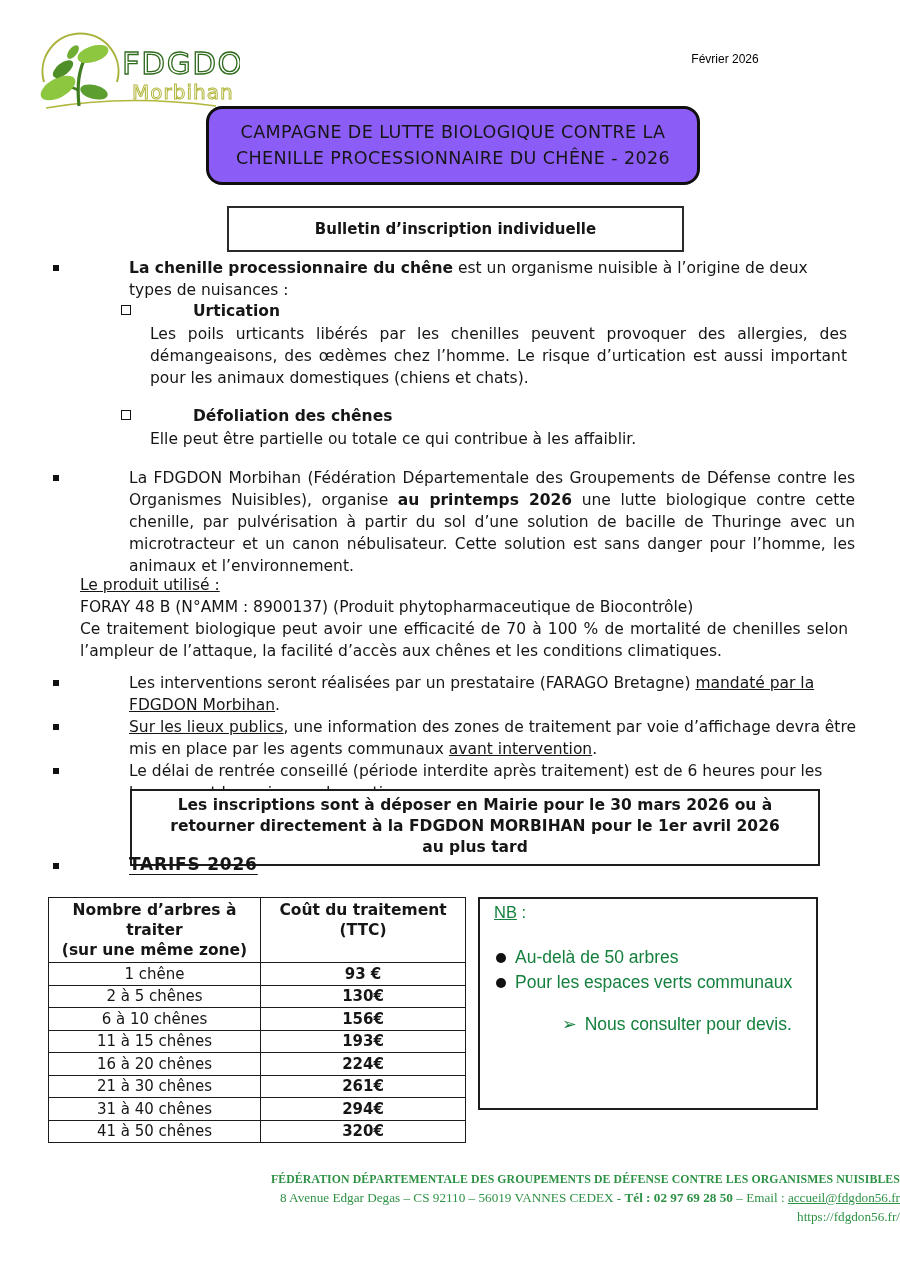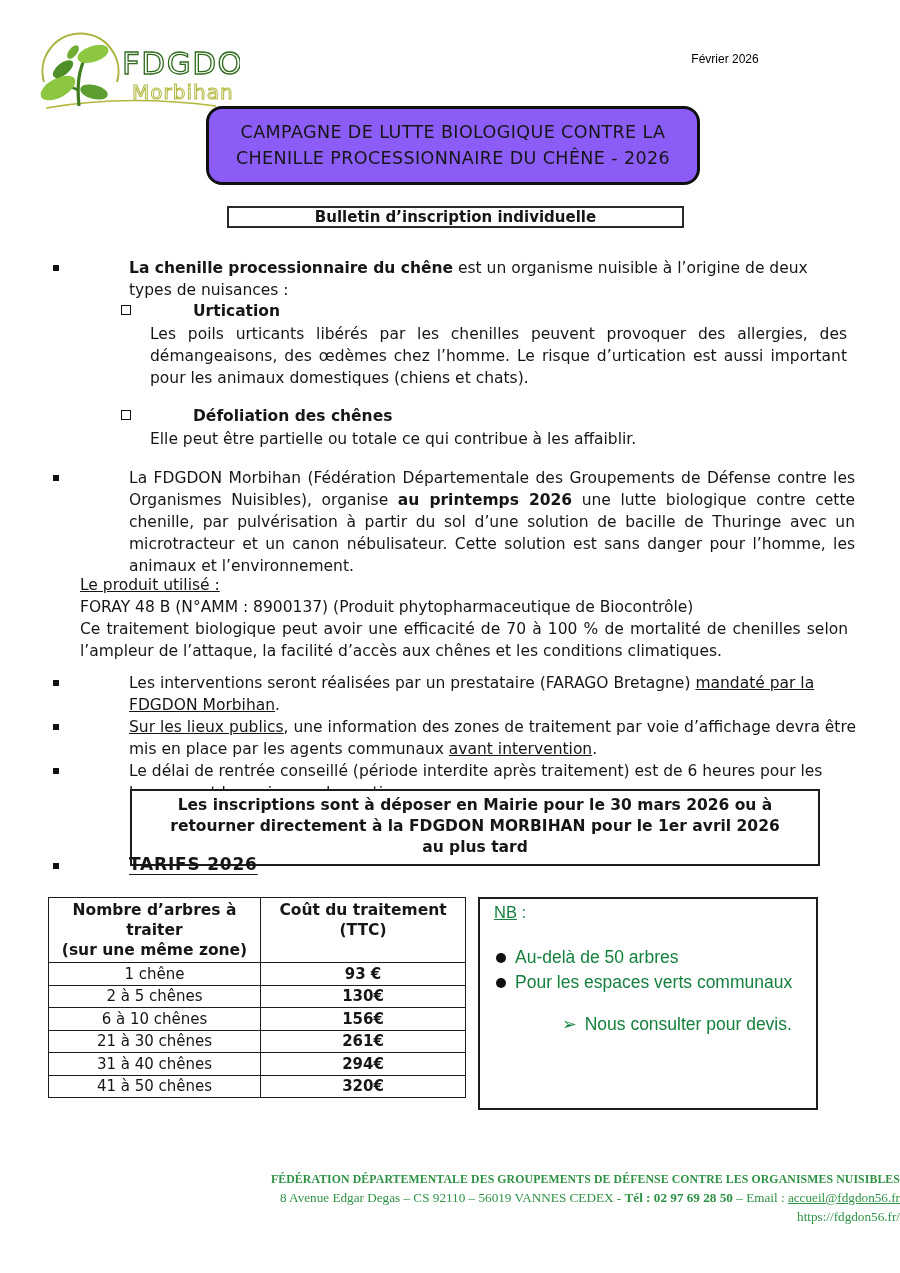--- a/index.html
+++ b/index.html
@@ -17,21 +17,21 @@
   .date { left:640px; top:52px; width:170px; text-align:center;
           font-family:"Liberation Sans", sans-serif; font-size:12px; color:#000000; }
 
   .title-box {
     left:206px; top:106px; width:494px; border:3.5px solid #0f0f0f; border-radius:16px;
     padding:10px 6px 11px; text-align:center; font-size:17.5px; line-height:26px;
     letter-spacing:0.4px; background:#8b5cf6;
   }
   .subtitle-box {
     left:227px; top:206px; width:457px; border:2px solid #2a2a2a;
-    padding:0 2px; text-align:center; font-size:15px; font-weight:700; background:#fff;
+    padding:12px 2px; text-align:center; font-size:15px; font-weight:700; background:#fff;
   }
 
   
   .brow { display:flex;gap:45px; }
   .sqm { flex:none; width:6px; height:6px; background:#111; margin:8px 25px 0 5px; }
   .cbm { flex:none; width:10px; height:10px; border:1.8px solid #111; margin:5px 17px 0 0; }
   .btxt { font-size:15.5px; line-height:22px; }
   .jt { text-align:justify; }
   .body-block { font-size:15.5px; line-height:22px; }
   .headline { font-weight:700; font-size:15.5px; line-height:22px; }
@@ -177,20 +177,28 @@
         </tr>
         <tr>
           <td class="count">2 à 5 chênes</td>
           <td class="cost">130€</td>
         </tr>
         <tr>
           <td class="count">6 à 10 chênes</td>
           <td class="cost">156€</td>
         </tr>
         <tr>
+          <td class="count">11 à 15 chênes</td>
+          <td class="cost">193€</td>
+        </tr>
+        <tr>
+          <td class="count">16 à 20 chênes</td>
+          <td class="cost">224€</td>
+        </tr>
+        <tr>
           <td class="count">21 à 30 chênes</td>
           <td class="cost">261€</td>
         </tr>
         <tr>
           <td class="count">31 à 40 chênes</td>
           <td class="cost">294€</td>
         </tr>
         <tr>
           <td class="count">41 à 50 chênes</td>
           <td class="cost">320€</td>

